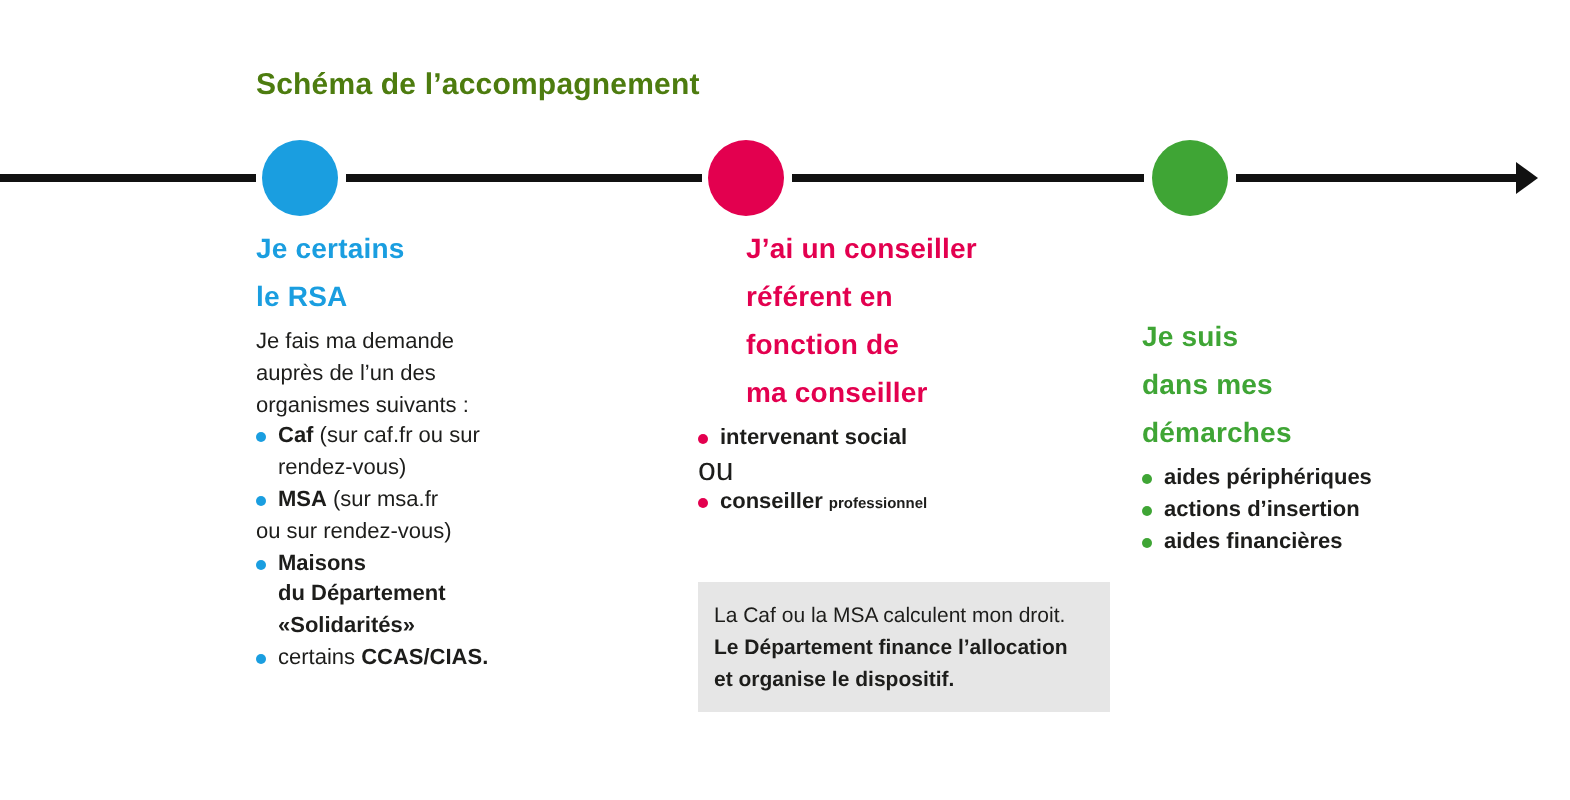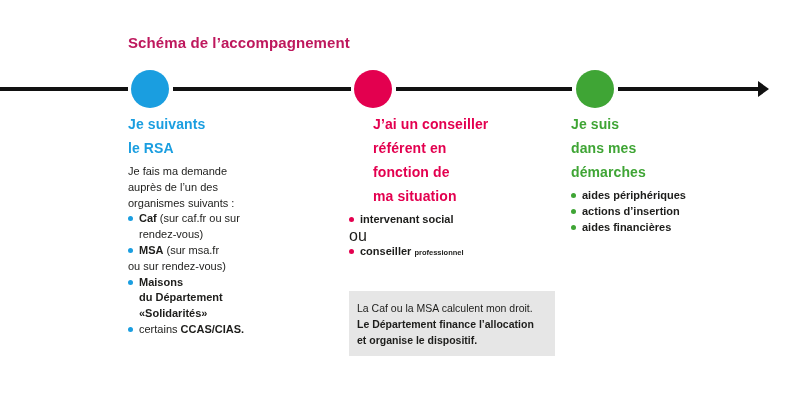--- a/index.html
+++ b/index.html
@@ -1,18 +1,18 @@
 <!DOCTYPE html>
 <html><head>
 <meta charset="utf-8">
 <style>
   html, body { margin:0; padding:0; background:#ffffff; }
   body { width:785px; height:400px; position:relative; overflow:hidden;
          font-family:"Liberation Sans", "DejaVu Sans", sans-serif; color:#1d1d1b; }
-  .title { position:absolute; left:128px; top:34px; font-size:15px; font-weight:bold; color:#be185d; letter-spacing:0.1px; }
+  .title { position:absolute; left:128px; top:34px; font-size:15px; font-weight:bold; color:#4d7c0f; letter-spacing:0.1px; }
   .line { position:absolute; top:87px; height:4px; background:#111111; }
   .arrow { position:absolute; left:758px; top:81px; width:0; height:0;
            border-top:8px solid transparent; border-bottom:8px solid transparent; border-left:11px solid #111111; }
   .dot { position:absolute; top:70px; width:38px; height:38px; border-radius:50%; }
   .col { position:absolute; top:112px; }
   .heading { font-size:14px; font-weight:bold; line-height:24px; letter-spacing:0.1px; }
   .heading div { white-space:nowrap; }
   .body { font-size:11px; line-height:15.8px; color:#1d1d1b; margin-top:4px; }
   .body div { white-space:nowrap; }
   ul { list-style:none; margin:0; padding:0; }
@@ -35,21 +35,21 @@
 <div class="line" style="left:396px; width:176px;"></div>
 <div class="line" style="left:618px; width:142px;"></div>
 <div class="arrow"></div>
 
 <div class="dot" style="left:131px; background:#1a9ee0;"></div>
 <div class="dot" style="left:354px; background:#e3004f;"></div>
 <div class="dot" style="left:576px; background:#3fa535;"></div>
 
 <div class="col" style="left:128px;">
   <div class="heading" style="color:#1a9ee0;">
-    <div>Je suivants</div>
+    <div>Je certains</div>
     <div>le RSA</div>
   </div>
   <div class="body">
     <div>Je fais ma demande</div>
     <div>auprès de l’un des</div>
     <div>organismes suivants :</div>
   </div>
   <ul>
     <li>
       <span class="bullet" style="background:#1a9ee0;"></span>
@@ -72,38 +72,38 @@
       <span>certains </span><b>CCAS/CIAS.</b>
     </li>
   </ul>
 </div>
 
 <div class="col" style="left:349px;">
   <div class="heading" style="color:#e3004f;margin-left:24px;">
     <div>J’ai un conseiller</div>
     <div>référent en</div>
     <div>fonction de</div>
-    <div>ma situation</div>
+    <div>ma conseiller</div>
   </div>
   <ul style="margin-top:4px;">
     <li>
       <span class="bullet" style="background:#e3004f;"></span>
       <b>intervenant social</b>
     </li>
   </ul>
   <div class="or">ou</div>
   <ul>
     <li>
       <span class="bullet" style="background:#e3004f;"></span>
       <b>conseiller</b> <span class="small">professionnel</span>
     </li>
   </ul>
 </div>
 
-<div class="col" style="left:571px;">
+<div class="col" style="left:571px;margin-top:44px;">
   <div class="heading" style="color:#3fa535;">
     <div>Je suis</div>
     <div>dans mes</div>
     <div>démarches</div>
   </div>
   <ul style="margin-top:4px;">
     <li>
       <span class="bullet" style="background:#3fa535;"></span>
       <b>aides périphériques</b>
     </li>

